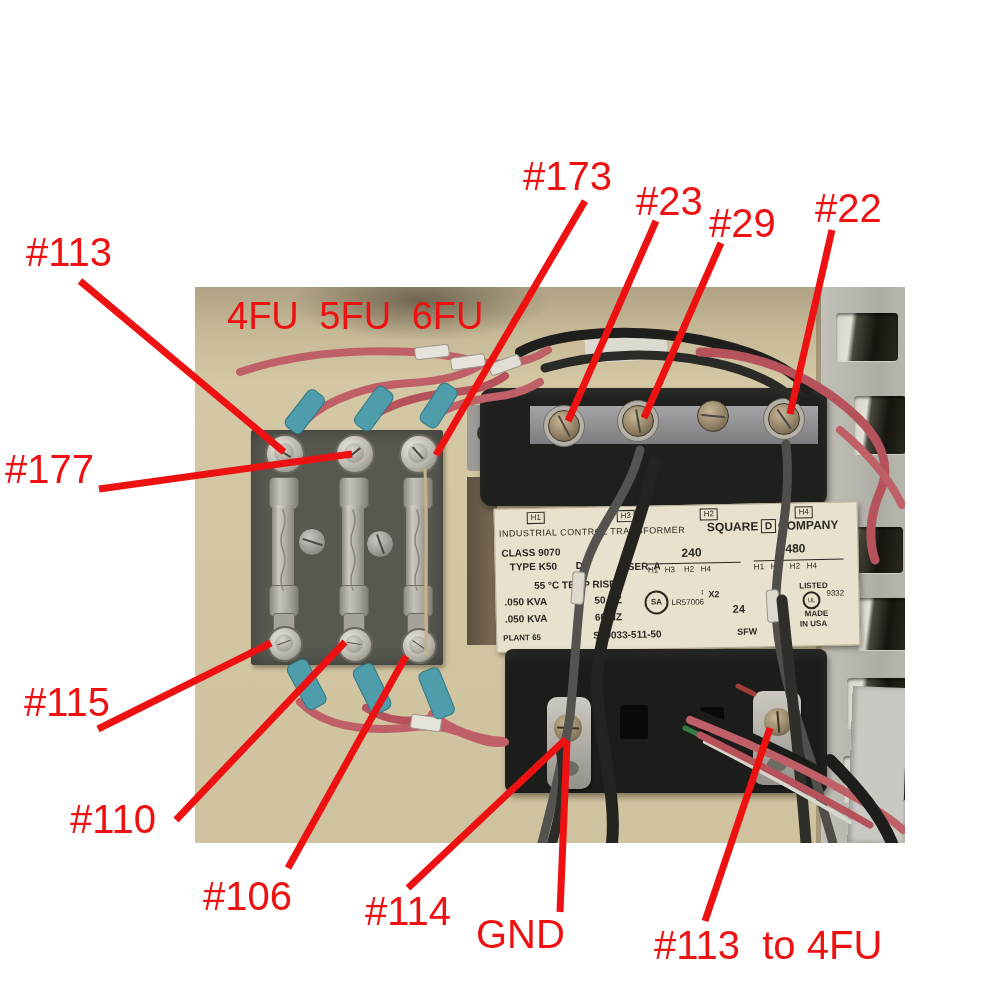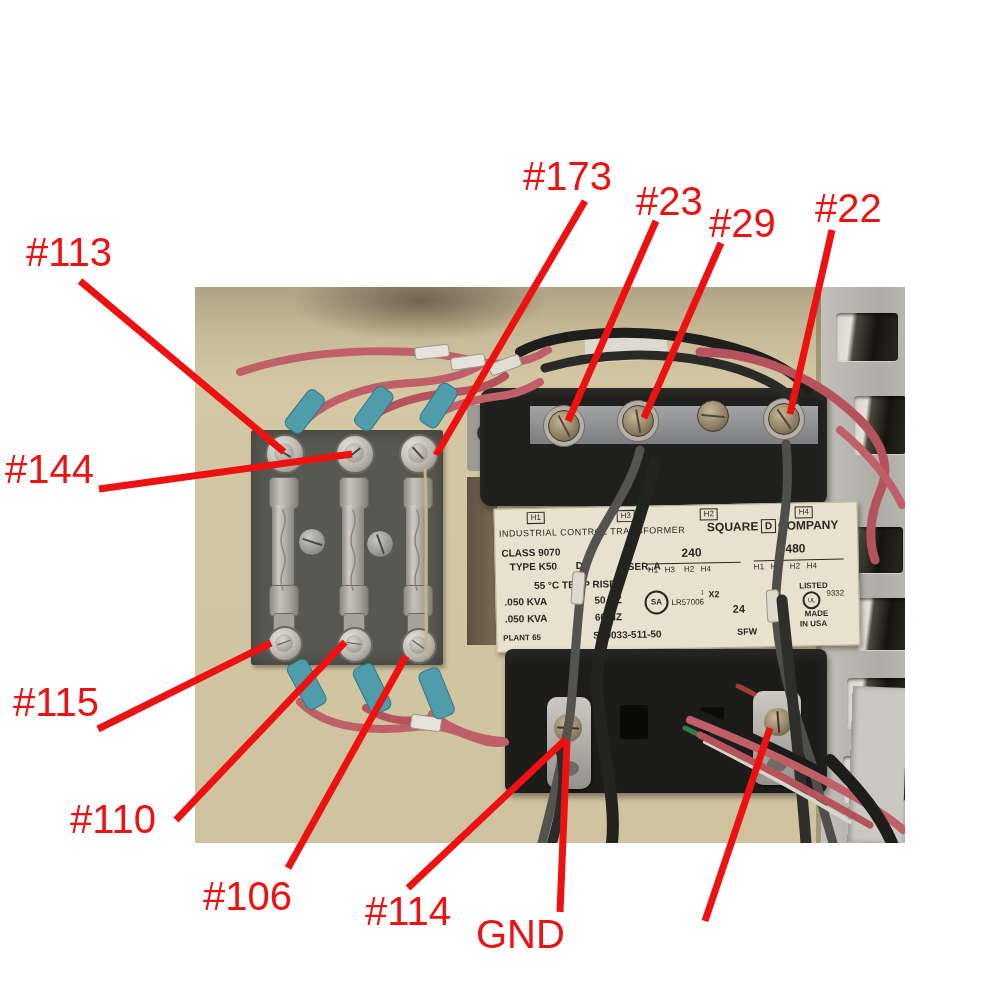--- a/index.html
+++ b/index.html
@@ -297,20 +297,22 @@
     <line class="ann-line" x1="408" y1="888" x2="566" y2="739"></line>
     <line class="ann-line" x1="560" y1="912" x2="567" y2="741"></line>
     <line class="ann-line" x1="705" y1="921" x2="770" y2="728"></line>
   </svg>
 
   <div class="ann" style="left:26px;top:232px;">#113</div>
   <div class="ann" style="left:523px;top:156px;">#173</div>
   <div class="ann" style="left:636px;top:181px;">#23</div>
   <div class="ann" style="left:709px;top:203px;">#29</div>
   <div class="ann" style="left:815px;top:188px;">#22</div>
-  <div class="ann" style="left:5px;top:449px;">#144</div>
-  <div class="ann" style="left:13px;top:682px;">#115</div>
+  <div class="ann small" style="left:227px;top:297px;">4FU 5FU 6FU</div>
+  <div class="ann" style="left:5px;top:449px;">#177</div>
+  <div class="ann" style="left:24px;top:682px;">#115</div>
   <div class="ann" style="left:70px;top:799px;">#110</div>
   <div class="ann" style="left:203px;top:876px;">#106</div>
   <div class="ann" style="left:365px;top:891px;">#114</div>
   <div class="ann" style="left:476px;top:914px;">GND</div>
+  <div class="ann" style="left:654px;top:925px;">#113&nbsp; to 4FU</div>
 
 </div>
 
 </body></html>

